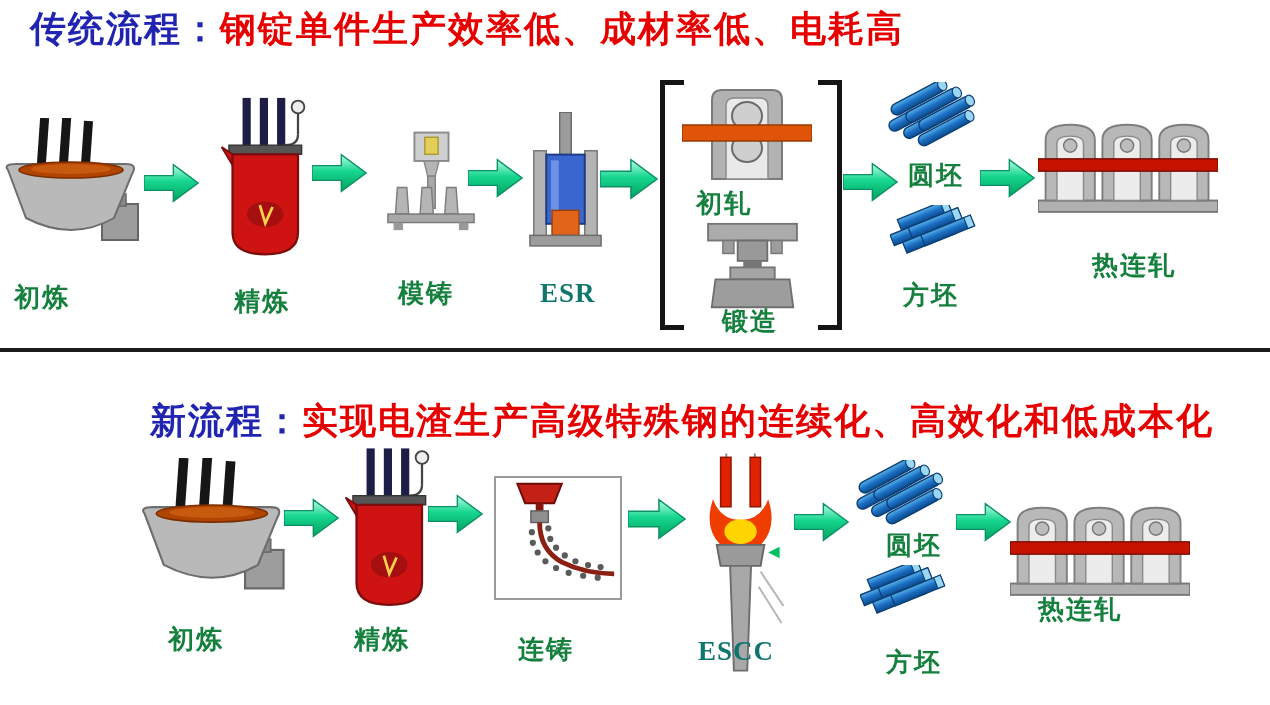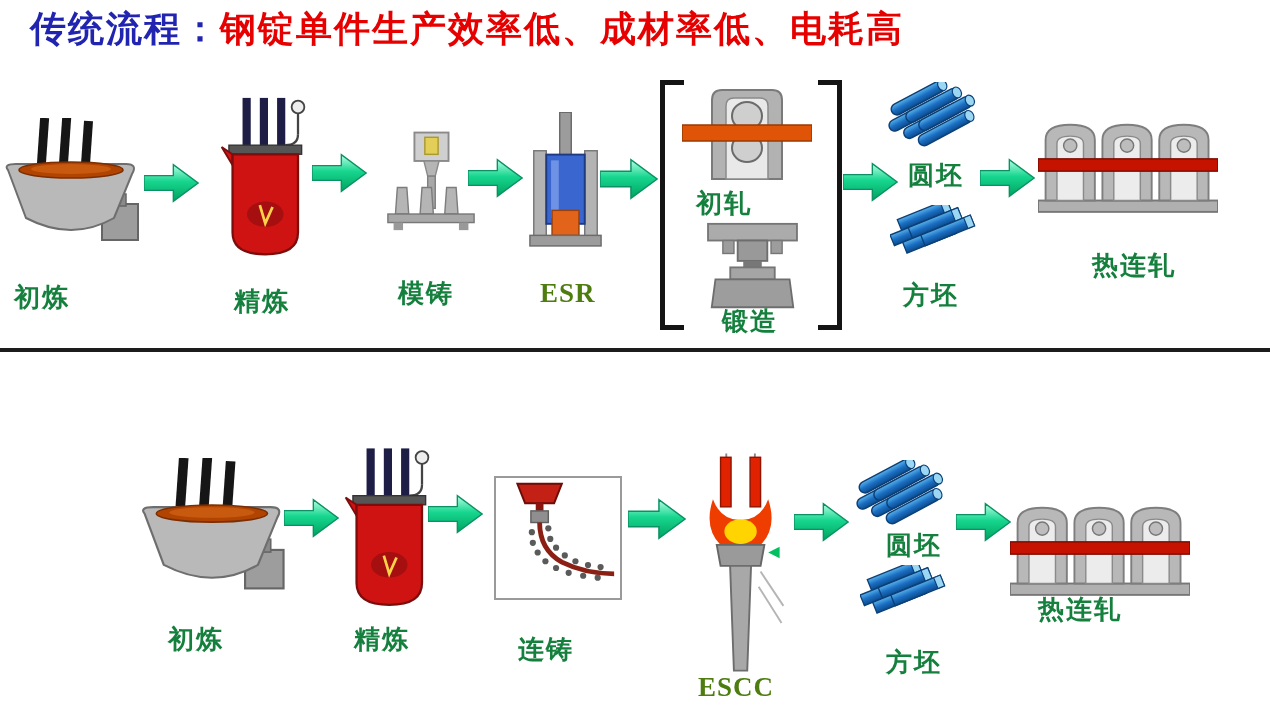--- a/index.html
+++ b/index.html
@@ -5,21 +5,21 @@
 <style>
   * { margin:0; padding:0; box-sizing:border-box; }
   html,body { background:#ffffff; }
   body { font-family:"Liberation Sans","DejaVu Sans",sans-serif; }
   .canvas { position:relative; width:1270px; height:705px; background:#ffffff; overflow:hidden; }
   .abs { position:absolute; }
   .title { font-weight:bold; font-size:36px; letter-spacing:2px; white-space:nowrap; line-height:1.15; }
   .title .prefix { color:#2024b0; }
   .title .main { color:#e60000; }
   .step-label { font-weight:bold; font-size:26px; color:#15803d; white-space:nowrap; letter-spacing:2px; }
-  .latin-label { font-family:"Liberation Serif","DejaVu Serif",serif; font-weight:bold; font-size:27px; color:#4d7c0f; letter-spacing:1px;text-align:right; }
+  .latin-label { font-family:"Liberation Serif","DejaVu Serif",serif; font-weight:bold; font-size:27px; color:#0f766e; letter-spacing:1px;text-align:right; }
   .divider { position:absolute; left:0; width:1270px; height:4px; background:#1c1c1c; }
   .bracket { position:absolute; width:24px; height:250px; }
   .bracket.left  { border-left:5px solid #141414; border-top:5px solid #141414; border-bottom:5px solid #141414; }
   .bracket.right { border-right:5px solid #141414; border-top:5px solid #141414; border-bottom:5px solid #141414; }
   .icon svg { display:block; width:100%; height:100%; }
   .caster-box { border:2px solid #9a9a9a; background:#ffffff; }
 </style>
 </head>
 <body>
 
@@ -241,20 +241,23 @@
       <path d="M128,90 L128,26 Q128,10 154,10 Q180,10 180,26 L180,90 Z" fill="#b8b8b8" stroke="#7e7e7e" stroke-width="2"></path>
       <path d="M140,90 L140,30 Q140,22 154,22 Q168,22 168,30 L168,90 Z" fill="#ececec" stroke="#8a8a8a" stroke-width="1.5"></path>
       <circle cx="154" cy="32" r="7" fill="#bdbdbd" stroke="#777" stroke-width="1.5"></circle>
       <rect x="0" y="46" width="190" height="13" fill="#c51300" stroke="#7e0c00" stroke-width="1.5"></rect>
     </svg>
   </div>
   <div class="abs step-label" style="left:1092px; top:248px">热连轧</div>
 
   <div class="divider" style="top:348px"></div>
 
+  <div class="title abs" style="left:150px; top:400px">
+    <span class="prefix">新流程：</span><span class="main">实现电渣生产高级特殊钢的连续化、高效化和低成本化</span>
+  </div>
 
   <div class="abs icon" style="left:138px; top:458px; width:150px; height:155px">
     <svg viewBox="0 0 140 145">
       <g transform="rotate(4 70 60)">
         <rect x="34" y="2" width="9" height="62" fill="#161616"></rect>
         <rect x="56" y="0" width="9" height="64" fill="#161616"></rect>
         <rect x="78" y="2" width="9" height="62" fill="#161616"></rect>
       </g>
       <rect x="100" y="86" width="36" height="36" fill="#9d9d9d" stroke="#666" stroke-width="2"></rect>
       <rect x="110" y="76" width="14" height="12" fill="#8a8a8a" stroke="#666" stroke-width="1.5"></rect>
@@ -333,21 +336,21 @@
       <rect x="61" y="4" width="11" height="52" fill="#e02200" stroke="#8f1400" stroke-width="1.5"></rect>
       <path d="M22,48 Q12,78 30,96 L72,96 Q90,78 80,48 Q72,70 51,70 Q30,70 22,48 Z" fill="#ef3d00"></path>
       <ellipse cx="51" cy="82" rx="17" ry="13" fill="#ffd400"></ellipse>
       <path d="M26,96 L76,96 L72,118 L30,118 Z" fill="#9a9a9a" stroke="#666666" stroke-width="2"></path>
       <polygon points="80,104 92,98 92,110" fill="#00c060"></polygon>
       <line x1="72" y1="124" x2="96" y2="160" stroke="#b5b5b5" stroke-width="2"></line>
       <line x1="70" y1="140" x2="94" y2="178" stroke="#b5b5b5" stroke-width="2"></line>
       <path d="M40,118 L62,118 L58,228 L44,228 Z" fill="#a8a8a8" stroke="#6d6d6d" stroke-width="2"></path>
     </svg>
   </div>
-  <div class="abs latin-label" style="left:698px; top:672px">ESCC</div>
+  <div class="abs latin-label" style="left:698px; top:636px">ESCC</div>
 
   <div class="abs icon" style="left:794px; top:502px; width:55px; height:40px">
     <svg viewBox="0 0 60 42">
         <polygon points="0,13 32,13 32,1 59,21 32,41 32,29 0,29" fill="url(#gArrow)" stroke="#0b9163" stroke-width="1.5"></polygon>
       </svg>
   </div>
 
   <div class="abs icon" style="left:856px; top:460px; width:95px; height:78px">
     <svg viewBox="0 0 100 80">
       <g transform="rotate(-28 50 40)">

